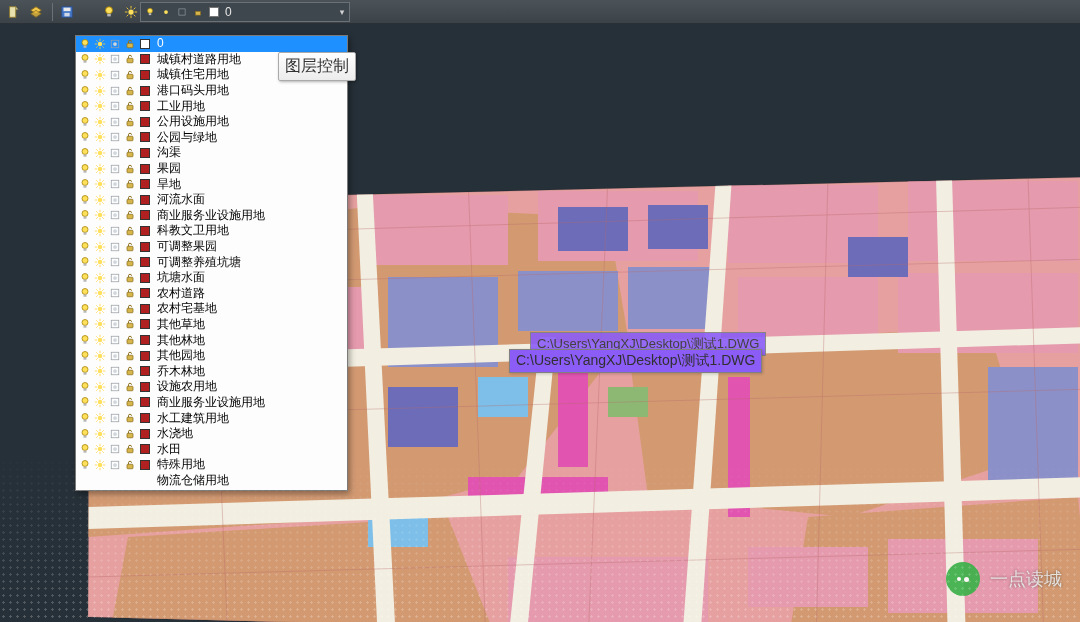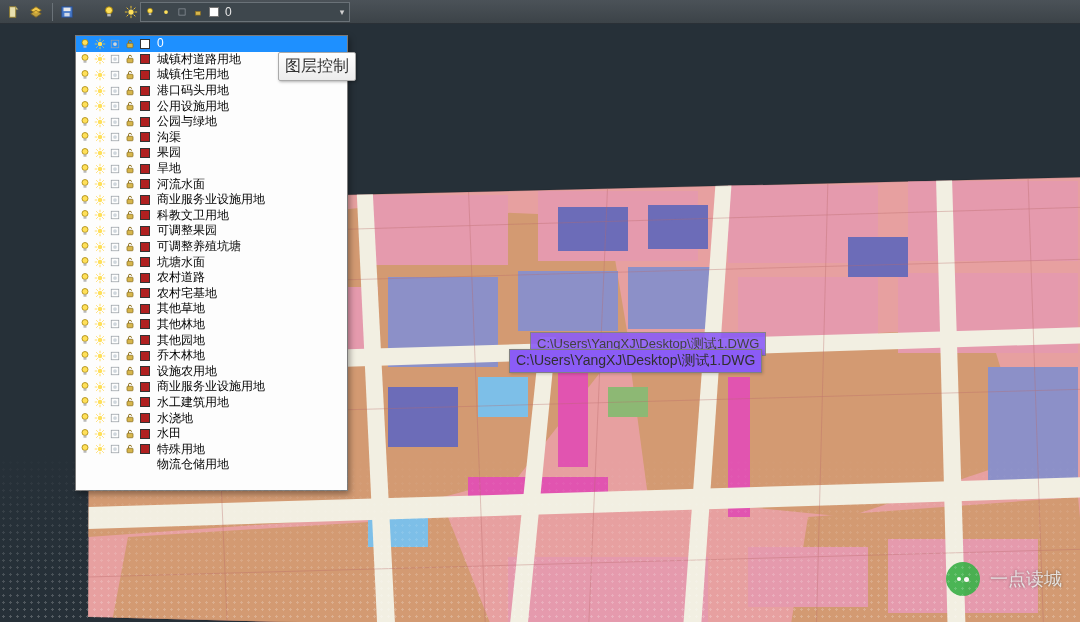--- a/index.html
+++ b/index.html
@@ -459,20 +459,46 @@
           </svg>
         </span>
         <span class="cell lock">
           <svg width="12" height="12">
             <use href="#sym-lock"></use>
           </svg>
         </span>
         <span class="cell swatch-cell">
           <span class="swatch" style="background:#b02020"></span>
         </span>
+        <span class="name">工业用地</span>
+      </div>
+      <div class="row">
+        <span class="cell on">
+          <svg width="12" height="12">
+            <use href="#sym-bulb"></use>
+          </svg>
+        </span>
+        <span class="cell freeze">
+          <svg width="12" height="12">
+            <use href="#sym-sun"></use>
+          </svg>
+        </span>
+        <span class="cell vp">
+          <svg width="12" height="12">
+            <use href="#sym-vp"></use>
+          </svg>
+        </span>
+        <span class="cell lock">
+          <svg width="12" height="12">
+            <use href="#sym-lock"></use>
+          </svg>
+        </span>
+        <span class="cell swatch-cell">
+          <span class="swatch" style="background:#b02020"></span>
+        </span>
         <span class="name">公用设施用地</span>
       </div>
       <div class="row">
         <span class="cell on">
           <svg width="12" height="12">
             <use href="#sym-bulb"></use>
           </svg>
         </span>
         <span class="cell freeze">
           <svg width="12" height="12">

